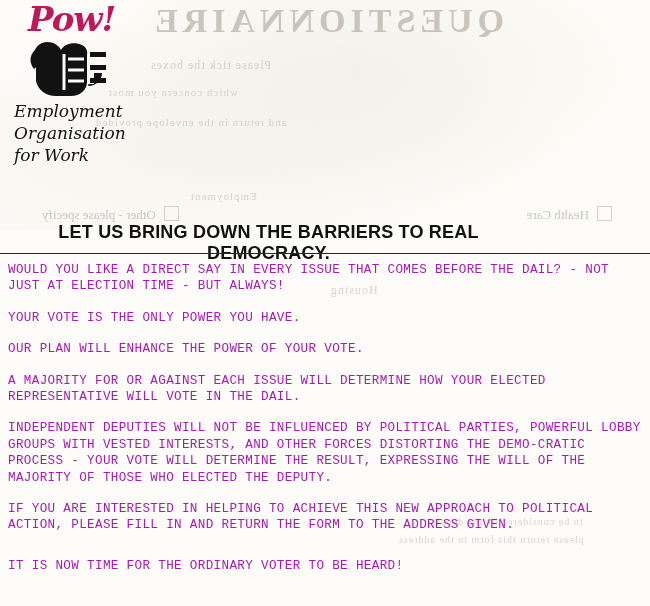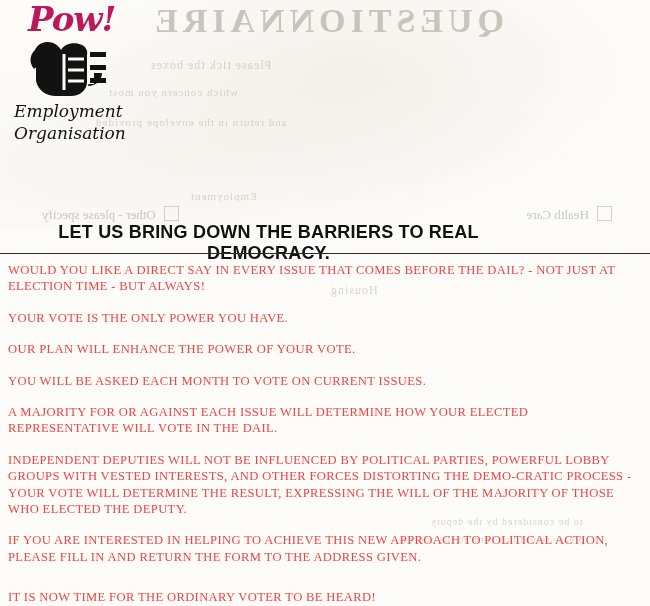--- a/index.html
+++ b/index.html
@@ -176,24 +176,24 @@
   }
 
   
   .body-copy {
     position: absolute;
     left: 8px;
     top: 262px;
     width: 634px;
   }
   .para {
-    font-family: Liberation Serif, serif;
+    font-family: Liberation Mono, monospace;
     font-size: 12.6px;
     line-height: 16.4px;
-    color: #ef4444;
+    color: #a21caf;
     letter-spacing: 0.35px;
     margin-bottom: 15px;
     white-space: pre-line;
   }
   .para.tight { margin-bottom: 14px; margin-top: 24px; }
 </style>
 </head>
 <body>
 
 <div class="page">
@@ -239,29 +239,29 @@
         </g>
         <g fill="#121212">
           <rect x="62" y="20" width="16" height="5"></rect>
           <rect x="62" y="33" width="16" height="5"></rect>
           <rect x="62" y="46" width="16" height="5"></rect>
         </g>
       </svg>
     </div>
     <div class="org-name">Employment</div>
     <div class="org-name">Organisation</div>
+    <div class="org-name">for Work</div>
   </div>
 
   <div class="headline">LET US BRING DOWN THE BARRIERS TO REAL DEMOCRACY.</div>
   <div class="rule"></div>
 
   <div class="body-copy">
     <div class="para">WOULD YOU LIKE A DIRECT SAY IN EVERY ISSUE THAT COMES BEFORE THE DAIL? - NOT JUST AT ELECTION TIME - BUT ALWAYS!</div>
     <div class="para">YOUR VOTE IS THE ONLY POWER YOU HAVE.</div>
     <div class="para">OUR PLAN WILL ENHANCE THE POWER OF YOUR VOTE.</div>
-    <div class="para">YOU WILL BE ASKED EACH MONTH TO VOTE ON CURRENT ISSUES.</div>
     <div class="para">A MAJORITY FOR OR AGAINST EACH ISSUE WILL DETERMINE HOW YOUR ELECTED REPRESENTATIVE WILL VOTE IN THE DAIL.</div>
     <div class="para">INDEPENDENT DEPUTIES WILL NOT BE INFLUENCED BY POLITICAL PARTIES, POWERFUL LOBBY GROUPS WITH VESTED INTERESTS, AND OTHER FORCES DISTORTING THE DEMO-CRATIC PROCESS - YOUR VOTE WILL DETERMINE THE RESULT, EXPRESSING THE WILL OF THE MAJORITY OF THOSE WHO ELECTED THE DEPUTY.</div>
     <div class="para">IF YOU ARE INTERESTED IN HELPING TO ACHIEVE THIS NEW APPROACH TO POLITICAL ACTION, PLEASE FILL IN AND RETURN THE FORM TO THE ADDRESS GIVEN.</div>
     <div class="para tight">IT IS NOW TIME FOR THE ORDINARY VOTER TO BE HEARD!</div>
   </div>
 
 </div>
 
 </body></html>

